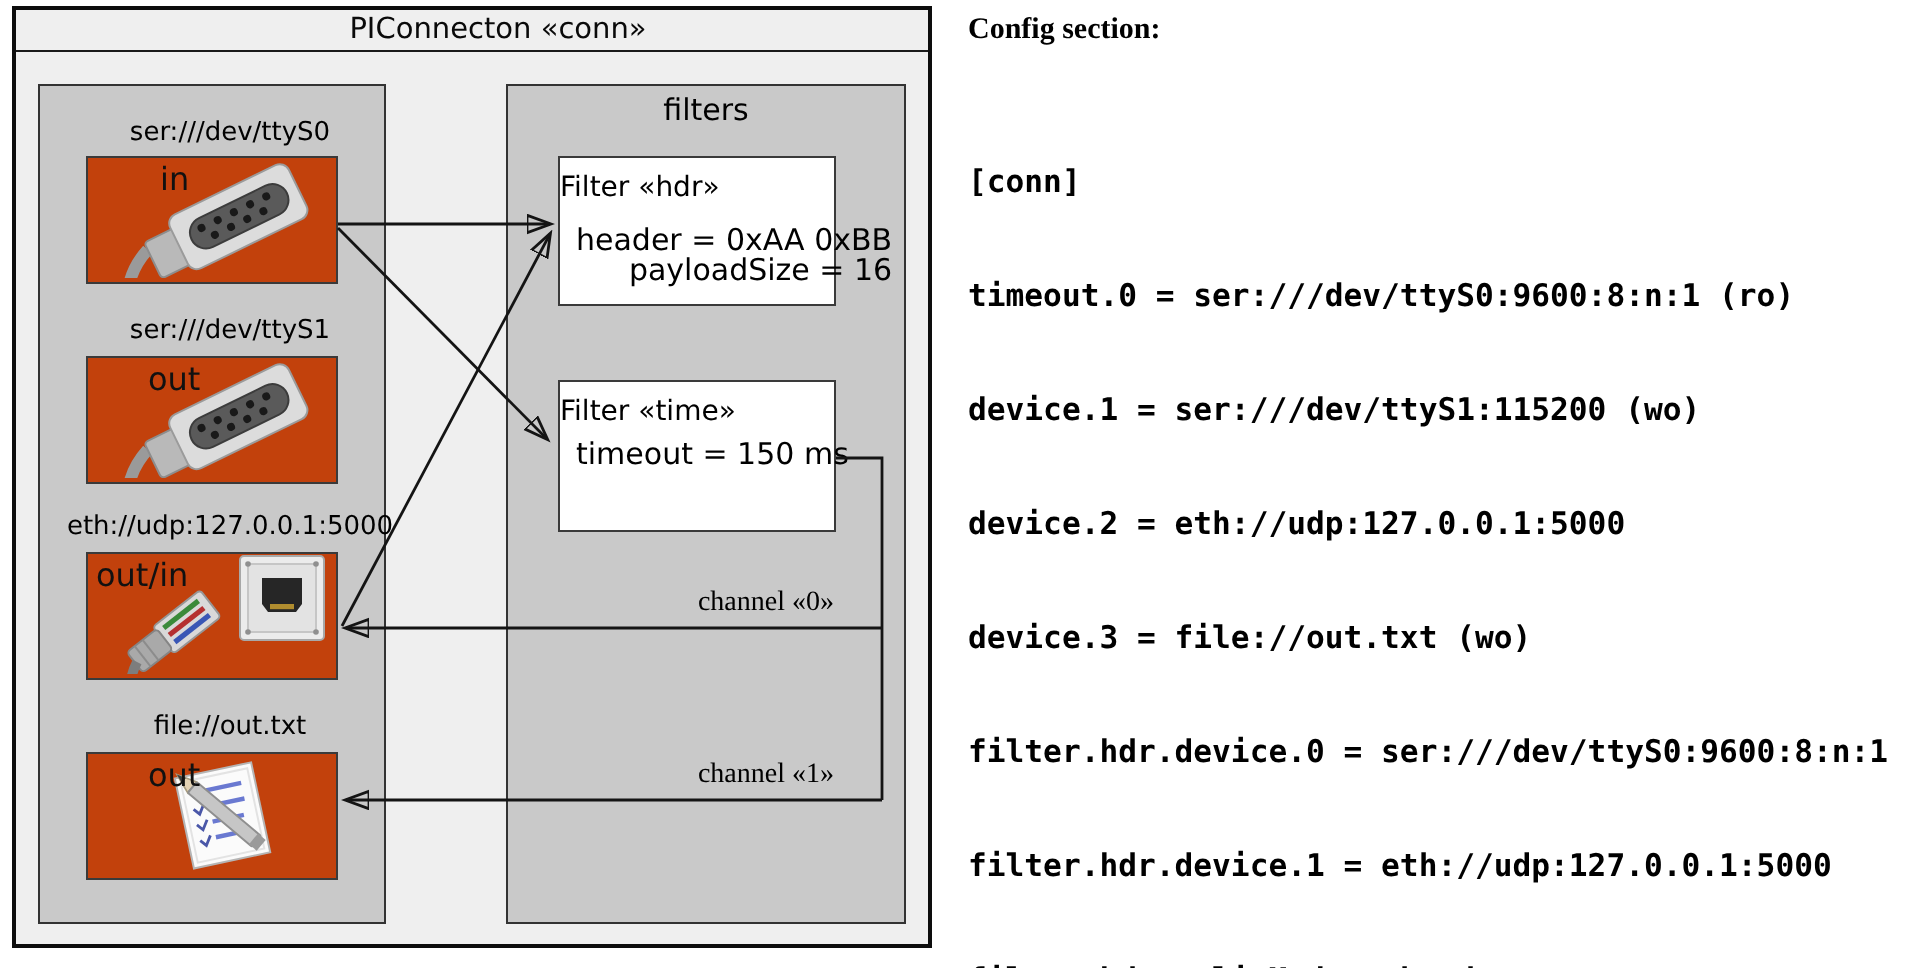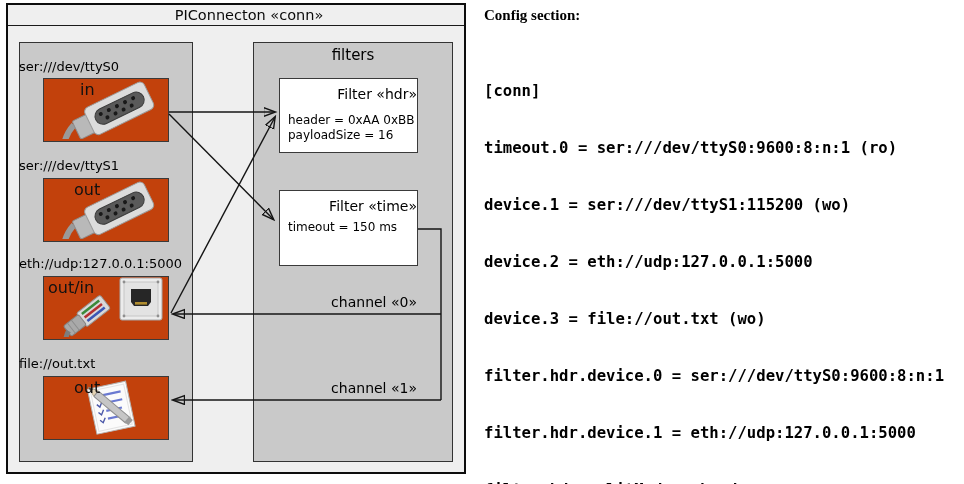--- a/index.html
+++ b/index.html
@@ -9,30 +9,30 @@
   
   .outer-box{position:absolute;left:6px;top:3px;width:460px;height:471px;background:#efefef;border:2.4px solid #0d0d0d;box-sizing:border-box;}
   .diagram-title{position:absolute;left:6px;top:7px;width:460px;text-align:center;font-size:14.5px;color:#0a0a0a;padding-left:13px;}
   .title-sep{position:absolute;left:8px;top:25px;width:456px;height:1.4px;background:#1a1a1a;}
 
   .panel{position:absolute;background:#c9c9c9;border:1.5px solid #333;box-sizing:border-box;}
   .devices-panel{left:19px;top:42px;width:174px;height:420px;}
   .filters-panel{left:253px;top:42px;width:200px;height:420px;}
   .filters-title{position:absolute;left:253px;top:46px;width:200px;text-align:center;font-size:15px;}
 
-  .dev-uri{position:absolute;left:19px;width:192px;text-align:left;font-size:13px;}
+  .dev-uri{position:absolute;left:19px;width:192px;text-align:center;font-size:13px;}
   .dev-box{position:absolute;left:43px;width:126px;height:64px;background:#c2410c;border:1.6px solid #3a3a3a;box-sizing:border-box;}
   .dev-label{position:absolute;top:1px;font-size:16px;color:#111;}
   .dev-icon{position:absolute;left:0;top:0;width:122px;height:60px;}
 
   .filter-box{position:absolute;left:279px;width:139px;background:#ffffff;border:1.5px solid #3a3a3a;box-sizing:border-box;}
-  .filter-title{position:absolute;left:0;top:7px;width:100%;text-align:right;font-size:14px;}
-  .filter-props{position:absolute;left:8px;font-size:12px;line-height:15px;white-space:nowrap;}
+  .filter-title{position:absolute;left:0;top:7px;width:100%;text-align:left;font-size:14px;}
+  .filter-props{position:absolute;left:8px;font-size:15px;line-height:15px;white-space:nowrap;text-align:right;}
 
-  .channel-label{position:absolute;left:253px;width:164px;text-align:right;font-size:14px;}
+  .channel-label{position:absolute;left:253px;width:164px;text-align:right;font-size:14px;font-family:Liberation Serif, serif;}
 
   .wires{position:absolute;left:0;top:0;width:470px;height:484px;pointer-events:none;}
   .wires line,.wires path{stroke:#141414;stroke-width:1.4;fill:none;}
 
   
   .config-heading{position:absolute;left:484px;top:7px;font-size:15px;font-weight:bold;font-family:Liberation Serif, serif;}
   .config-block{position:absolute;left:484px;top:44px;font-family:"DejaVu Sans Mono","Liberation Mono",monospace;font-size:15.6px;font-weight:bold;line-height:19px;white-space:pre;}
   .cfg-line{height:19px;}
 </style>
 </head>

